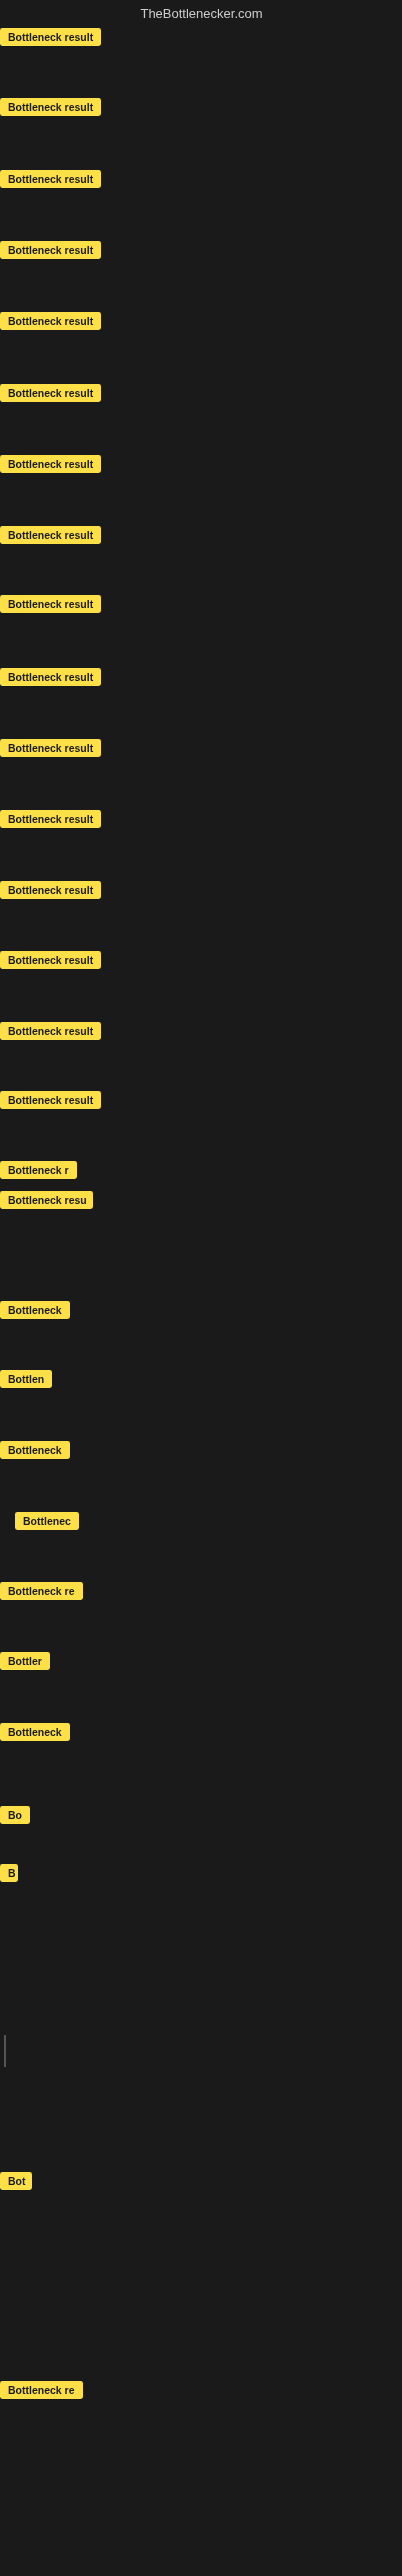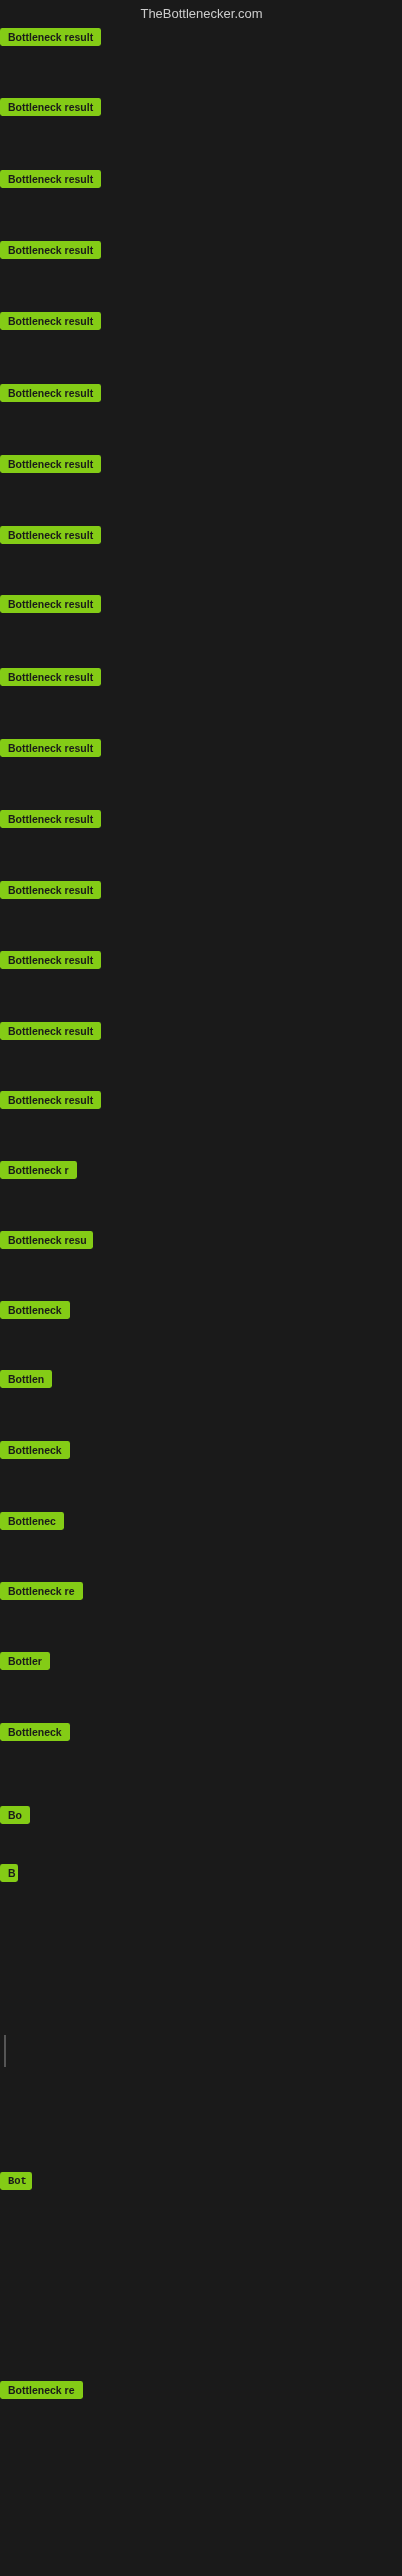--- a/index.html
+++ b/index.html
@@ -23,21 +23,21 @@
       padding: 6.4px 0;
       background-color: #1a1a1a;
     }
 
     .bottleneck-item {
       position: absolute;
       left: 0;
     }
 
     .bottleneck-badge {
-      background-color: #84cc16;
+      background-color: #fde047;
       color: #1a1a1a;
       font-size: 10.5px;
       font-weight: bold;
       padding: 3.2px 8px;
       border-radius: 2.4px;
       display: inline-block;
       white-space: nowrap;
       overflow: hidden;
     }
 
@@ -64,27 +64,27 @@
     <div class="bottleneck-item" style="top: 498px;"><div class="bottleneck-badge" style="max-width: 113px;">Bottleneck result</div></div>
     <div class="bottleneck-item" style="top: 567px;"><div class="bottleneck-badge" style="max-width: 113px;">Bottleneck result</div></div>
     <div class="bottleneck-item" style="top: 640px;"><div class="bottleneck-badge" style="max-width: 113px;">Bottleneck result</div></div>
     <div class="bottleneck-item" style="top: 711px;"><div class="bottleneck-badge" style="max-width: 113px;">Bottleneck result</div></div>
     <div class="bottleneck-item" style="top: 782px;"><div class="bottleneck-badge" style="max-width: 113px;">Bottleneck result</div></div>
     <div class="bottleneck-item" style="top: 853px;"><div class="bottleneck-badge" style="max-width: 113px;">Bottleneck result</div></div>
     <div class="bottleneck-item" style="top: 923px;"><div class="bottleneck-badge" style="max-width: 113px;">Bottleneck result</div></div>
     <div class="bottleneck-item" style="top: 994px;"><div class="bottleneck-badge" style="max-width: 113px;">Bottleneck result</div></div>
     <div class="bottleneck-item" style="top: 1063px;"><div class="bottleneck-badge" style="max-width: 105px;">Bottleneck result</div></div>
     <div class="bottleneck-item" style="top: 1133px;"><div class="bottleneck-badge" style="max-width: 81px; text-align: center;">Bottleneck r</div></div>
-    <div class="bottleneck-item" style="top: 1203px;"><div class="bottleneck-badge" style="max-width: 93px;">Bottleneck resu</div></div>
+    <div class="bottleneck-item" style="top: 1163px;"><div class="bottleneck-badge" style="max-width: 93px;">Bottleneck resu</div></div>
     <div class="bottleneck-item" style="top: 1273px;"><div class="bottleneck-badge" style="max-width: 72px;">Bottleneck</div></div>
     <div class="bottleneck-item" style="top: 1342px;"><div class="bottleneck-badge" style="max-width: 58px;">Bottlen</div></div>
     <div class="bottleneck-item" style="top: 1413px;"><div class="bottleneck-badge" style="max-width: 72px;">Bottleneck</div></div>
-    <div class="bottleneck-item" style="top: 1484px;"><div class="bottleneck-badge" style="max-width: 68px;">Bottlenec</div></div>
+    <div class="bottleneck-item" style="top: 1484px; padding-left: 15px;"><div class="bottleneck-badge" style="max-width: 68px;">Bottlenec</div></div>
     <div class="bottleneck-item" style="top: 1554px;"><div class="bottleneck-badge" style="max-width: 87px;">Bottleneck re</div></div>
     <div class="bottleneck-item" style="top: 1624px;"><div class="bottleneck-badge" style="max-width: 52px;">Bottler</div></div>
     <div class="bottleneck-item" style="top: 1695px;"><div class="bottleneck-badge" style="max-width: 72px;">Bottleneck</div></div>
     <div class="bottleneck-item" style="top: 1765px; margin-top: 13px;"><div class="bottleneck-badge" style="max-width: 31px;">Bo</div></div>
     <div class="bottleneck-item" style="top: 1836px;"><div class="bottleneck-badge" style="max-width: 17.7px;">B</div></div>
     <div class="vertical-line" style="top: 2007px; height: 32px;"></div>
-    <div class="bottleneck-item" style="top: 2144px;"><div class="bottleneck-badge" style="max-width: 32px; font-family: Liberation Mono, monospace;">Bot</div></div>
+    <div class="bottleneck-item" style="top: 2144px;"><div class="bottleneck-badge" style="max-width: 32px;">Bot</div></div>
     <div class="bottleneck-item" style="top: 2353px;"><div class="bottleneck-badge" style="max-width: 87px;">Bottleneck re</div></div>
   </div>
 
 
 </body></html>

